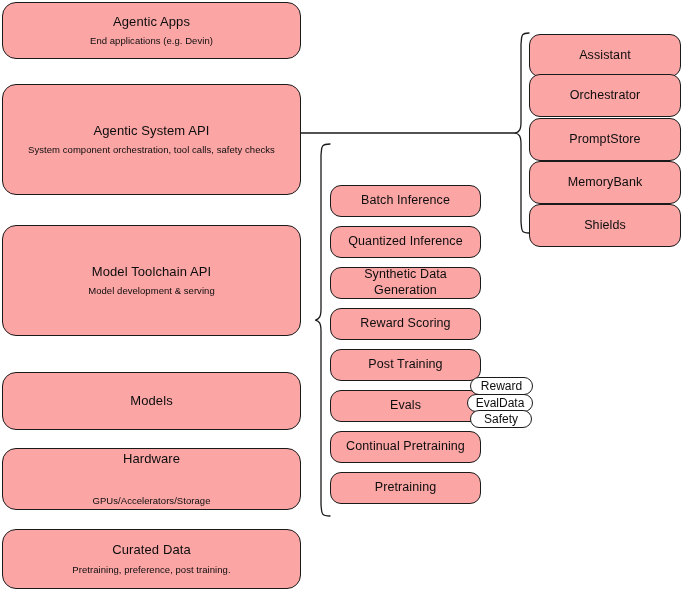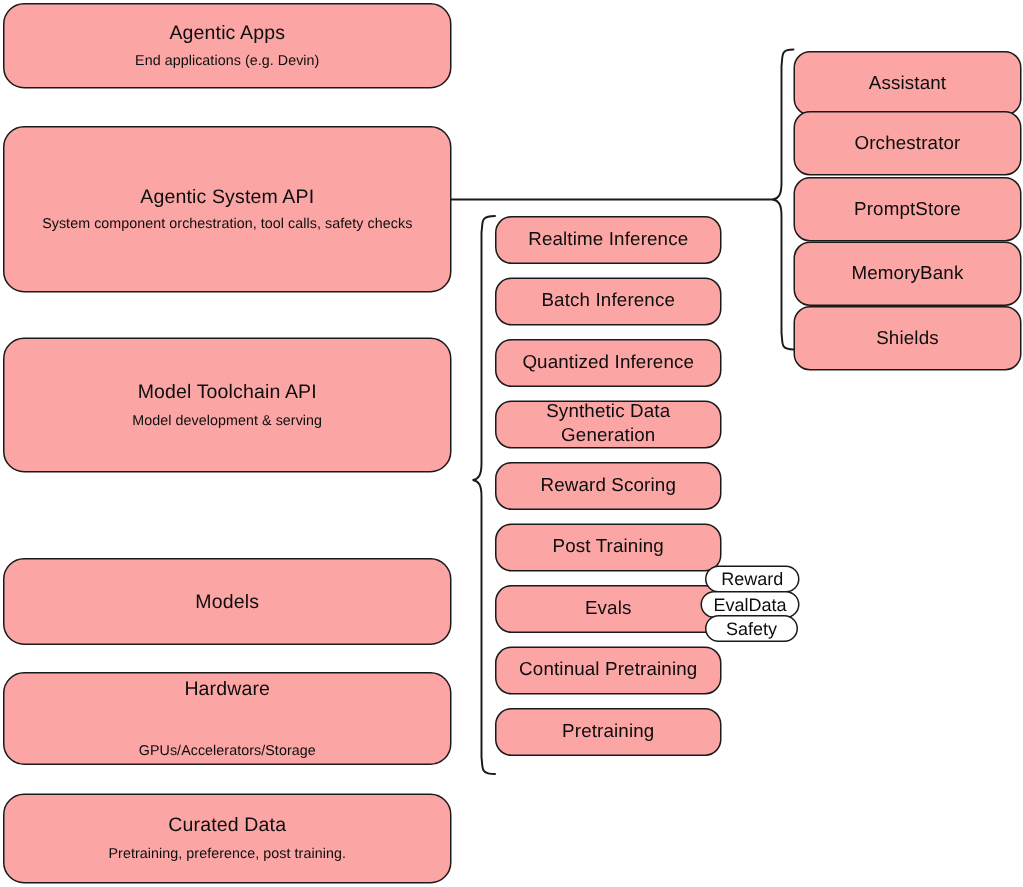--- a/index.html
+++ b/index.html
@@ -133,42 +133,39 @@
   <div class="node layer-box" style="top:2px;height:57px;">
     <div class="title">Agentic Apps</div>
     <div class="subtitle">End applications (e.g. Devin)</div>
   </div>
 
   <div class="node layer-box" style="top:84px;height:111px;">
     <div class="title">Agentic System API</div>
     <div class="subtitle">System component orchestration, tool calls, safety checks</div>
   </div>
 
-  <div class="node layer-box" style="top:225px;height:90px;">
+  <div class="node layer-box" style="top:225px;height:111px;">
     <div class="title">Model Toolchain API</div>
     <div class="subtitle">Model development &amp; serving</div>
   </div>
 
   <div class="node layer-box" style="top:372px;height:58px;">
     <div class="title">Models</div>
   </div>
 
   <div class="node layer-box" style="top:448px;height:62px;gap:22px;">
     <div class="title">Hardware</div>
     <div class="subtitle">GPUs/Accelerators/Storage</div>
   </div>
 
   <div class="node layer-box" style="top:529px;height:60px;">
     <div class="title">Curated Data</div>
     <div class="subtitle">Pretraining, preference, post training.</div>
   </div>
 
-  <div class="node chip mid-chip" style="top:144px;">
-    <div class="title">Realtime Inference</div>
-  </div>
   <div class="node chip mid-chip" style="top:185px;">
     <div class="title">Batch Inference</div>
   </div>
   <div class="node chip mid-chip" style="top:226px;">
     <div class="title">Quantized Inference</div>
   </div>
   <div class="node chip mid-chip" style="top:267px;">
     <div class="title">Synthetic Data Generation</div>
   </div>
   <div class="node chip mid-chip" style="top:308px;">

